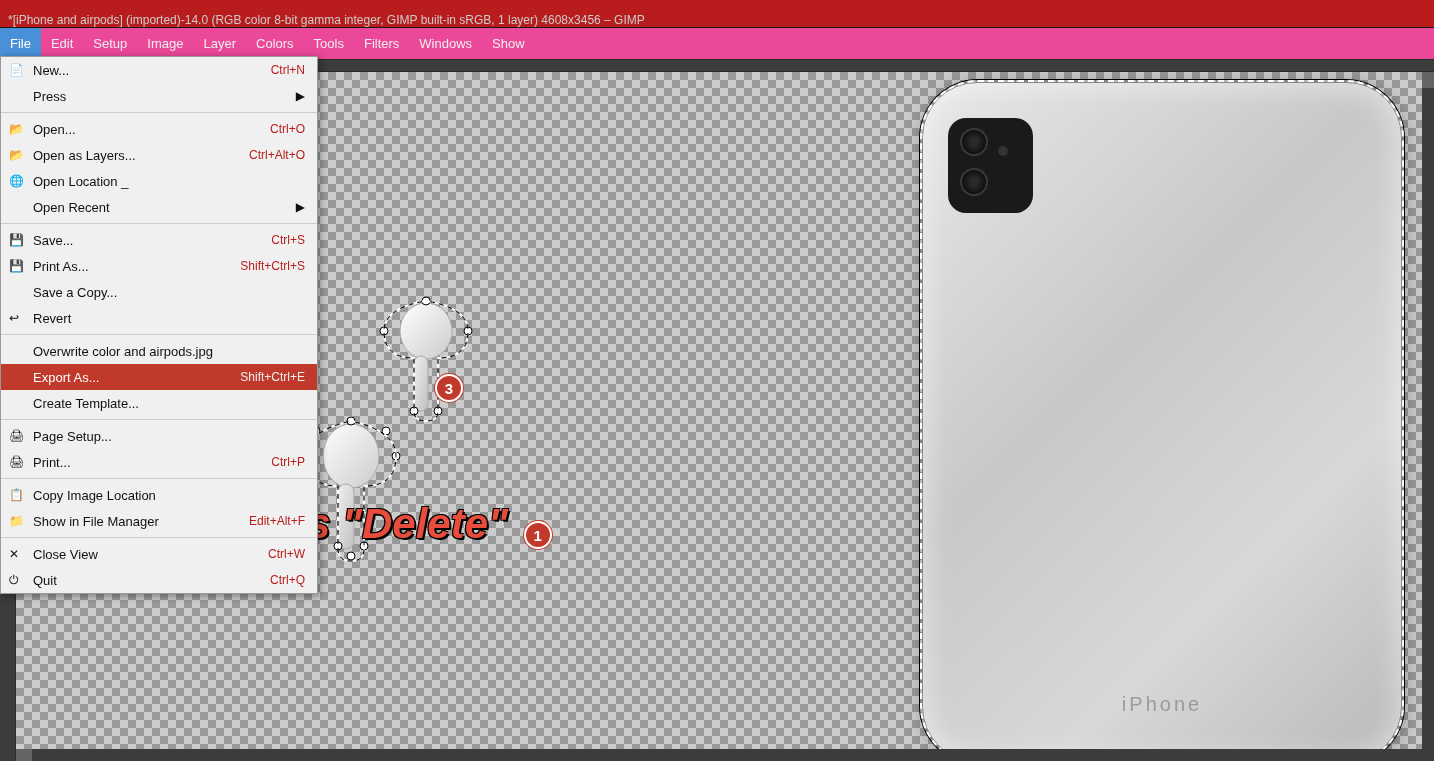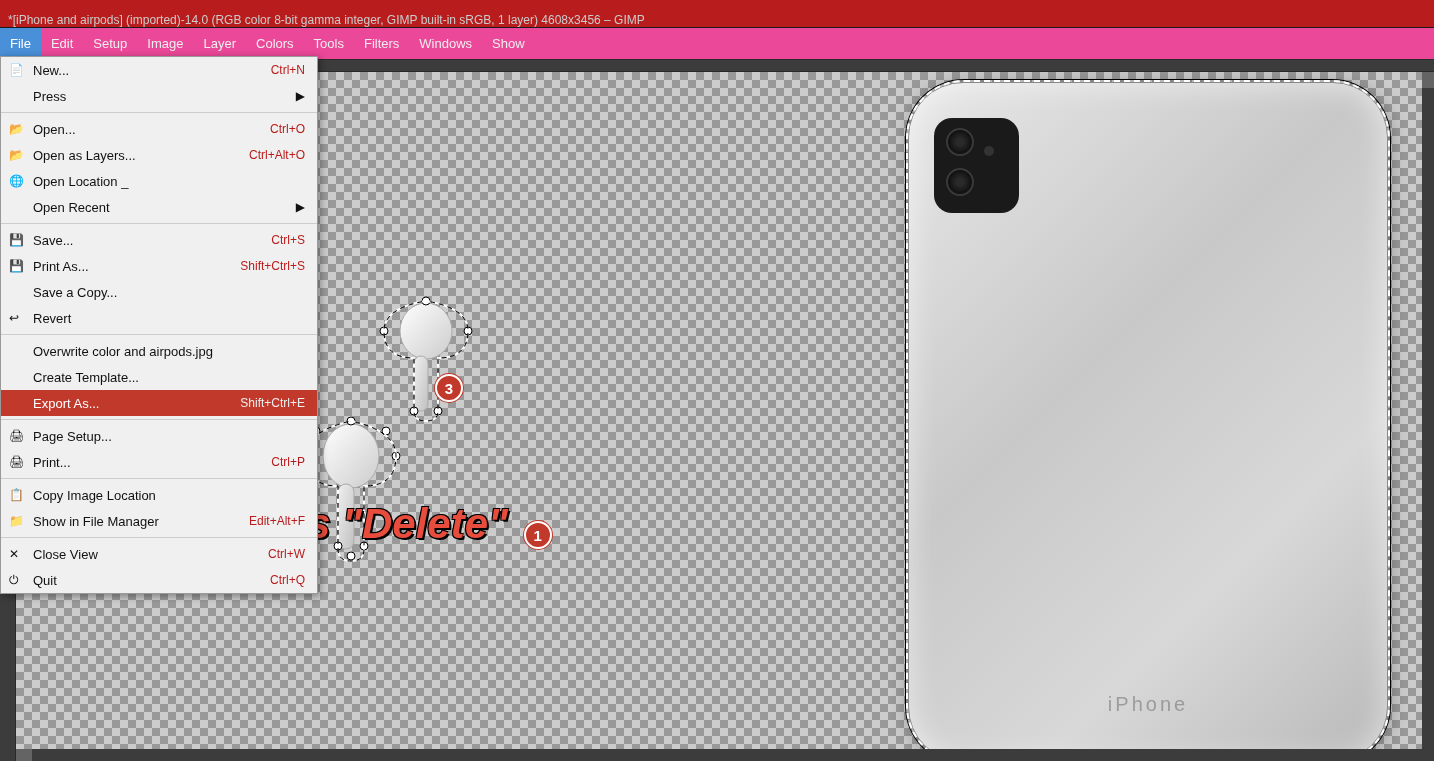--- a/index.html
+++ b/index.html
@@ -274,27 +274,27 @@
     <span class="item-icon">↩</span>
     <span>Revert</span>
   </div>
 
   <div class="dd-separator"></div>
 
   <div class="dd-item">
     <span>Overwrite color and airpods.jpg</span>
   </div>
 
-  <div class="dd-item">
-    <span>Create Template...</span>
-  </div>
-
   <div class="dd-item highlighted">
     <span>Export As...</span>
     <span class="shortcut">Shift+Ctrl+E</span>
+  </div>
+
+  <div class="dd-item">
+    <span>Create Template...</span>
   </div>
 
   <div class="dd-separator"></div>
 
   <div class="dd-item">
     <span class="item-icon">🖨</span>
     <span>Page Setup...</span>
   </div>
 
   <div class="dd-item">
@@ -348,21 +348,21 @@
       <div class="ruler-mark">4500</div>
     </div>
   </div>
 
   <div id="ruler-left"></div>
 
   <div id="image-canvas">
 
     <div style="position:absolute; top:0; left:0; right:12px; bottom:12px;" class="checkered">
 
-      <div style="position:absolute; right:34px; top:10px; width:480px; height:680px; background: linear-gradient(135deg, #e8e8e8 0%, #c8c8c8 40%, #d8d8d8 70%, #b8b8b8 100%); border-radius: 55px; border: 1.5px solid #888; box-shadow: inset 0 0 30px rgba(255,255,255,0.6), 2px 2px 20px rgba(0,0,0,0.3);">
+      <div style="position:absolute; right:20px; top:10px; width:480px; height:680px; background: linear-gradient(135deg, #e8e8e8 0%, #c8c8c8 40%, #d8d8d8 70%, #b8b8b8 100%); border-radius: 55px; border: 1.5px solid #888; box-shadow: inset 0 0 30px rgba(255,255,255,0.6), 2px 2px 20px rgba(0,0,0,0.3);">
 
         <div style="position:absolute; top:35px; left:25px; width:85px; height:95px; background:#1a1a1a; border-radius:18px;">
           <div style="position:absolute; top:10px; left:12px; width:28px; height:28px; border-radius:50%; background:radial-gradient(circle, #2a2a2a 20%, #0a0a0a 80%); border:2px solid #3a3a3a;"></div>
           <div style="position:absolute; top:50px; left:12px; width:28px; height:28px; border-radius:50%; background:radial-gradient(circle, #2a2a2a 20%, #0a0a0a 80%); border:2px solid #3a3a3a;"></div>
           <div style="position:absolute; top:28px; left:50px; width:10px; height:10px; border-radius:50%; background:#333;"></div>
         </div>
 
         <div style="position:absolute; top:45%; left:50%; transform:translate(-50%,-50%); font-size:90px; color:rgba(150,150,150,0.5); line-height:1;"></div>
 
         <div style="position:absolute; bottom:45px; left:50%; transform:translateX(-50%); color:rgba(100,100,100,0.5); font-size:20px; letter-spacing:3px; white-space:nowrap;">iPhone</div>

